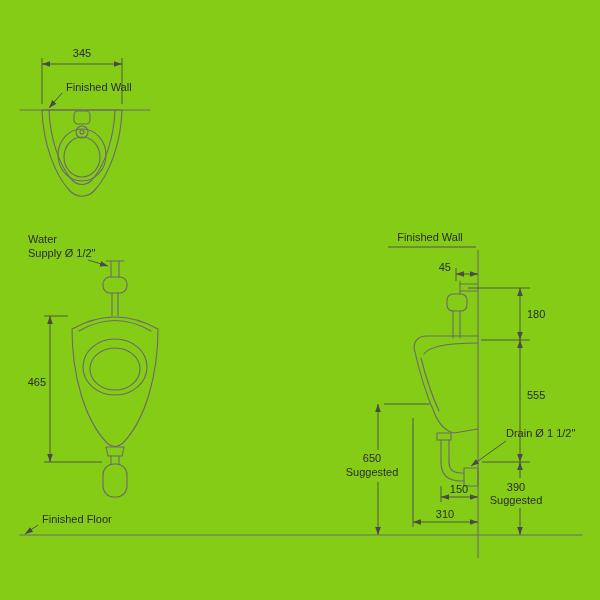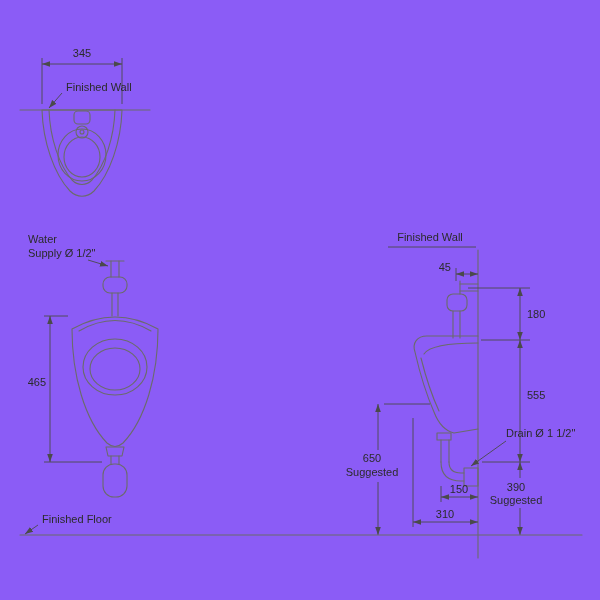--- a/index.html
+++ b/index.html
@@ -1,16 +1,16 @@
 <!DOCTYPE html>
 <html><head>
 <meta charset="utf-8">
 <style>
   html,body{margin:0;padding:0;background:#ffffff;}
-  .canvas{position:relative;width:600px;height:600px;background:#8b5cf6;overflow:hidden;}
+  .canvas{position:relative;width:600px;height:600px;background:#84cc16;overflow:hidden;}
   svg{display:block;width:600px;height:600px;}
   .fx{fill:none;stroke:#6b6b6b;stroke-width:1.1;stroke-linecap:round;stroke-linejoin:round;}
   .dim{fill:none;stroke:#4a4a4a;stroke-width:0.9;}
   .t{font-family:"Liberation Sans","DejaVu Sans",sans-serif;font-size:11px;fill:#2b2b2b;stroke:none;}
   .mid{text-anchor:middle;}
   .end{text-anchor:end;}
 </style>
 </head>
 <body>
 

